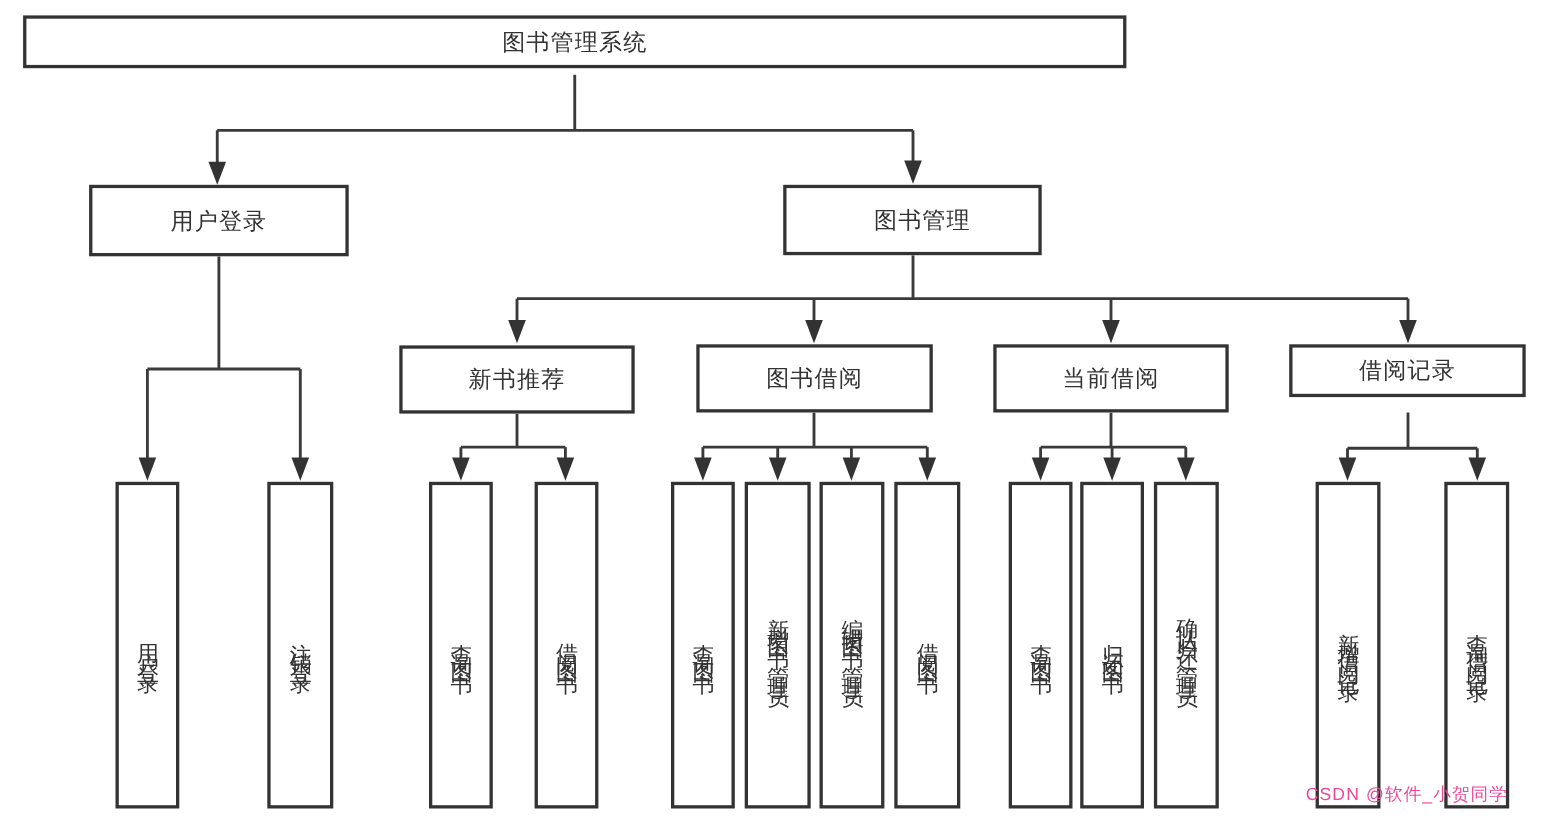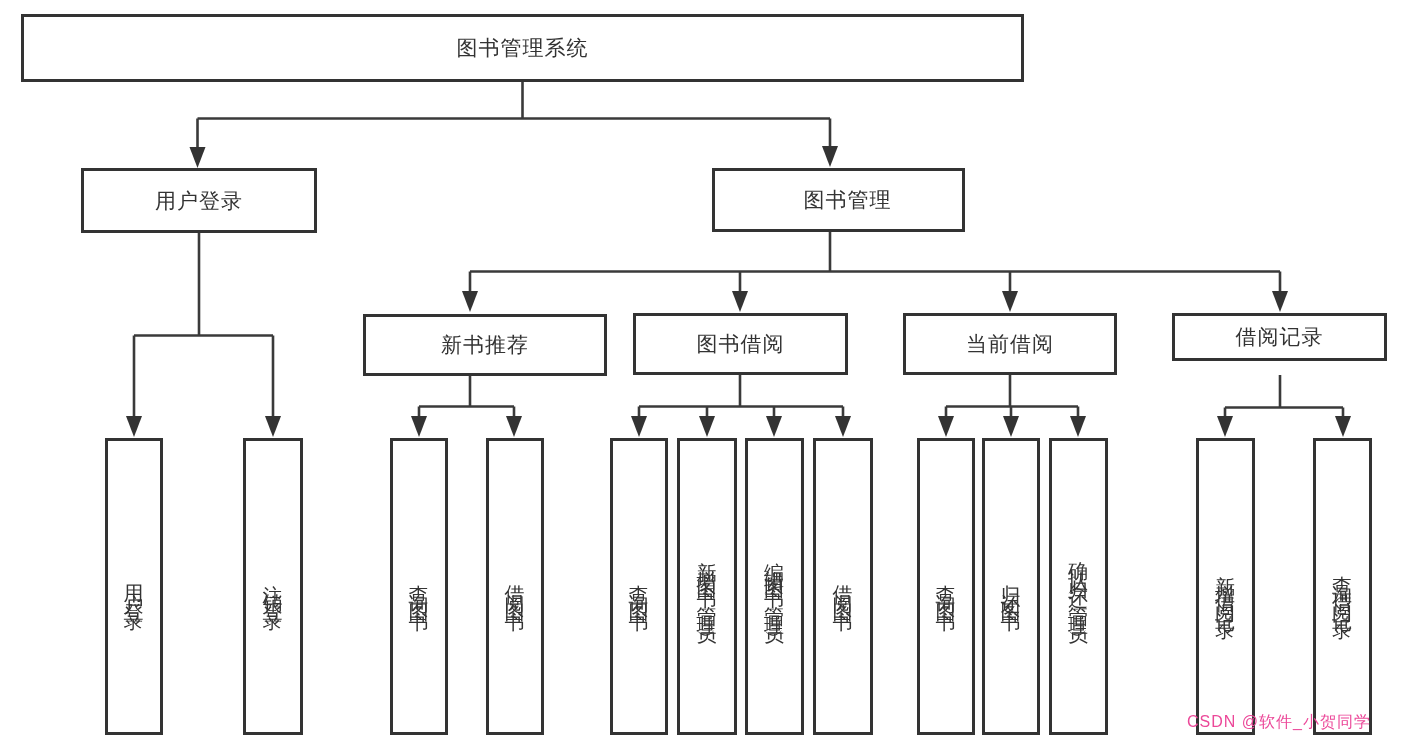--- a/index.html
+++ b/index.html
@@ -128,32 +128,32 @@
 
       <polygon points="938,416 954,416 946,437"></polygon>
       <polygon points="1003,416 1019,416 1011,437"></polygon>
       <polygon points="1070,416 1086,416 1078,437"></polygon>
 
       <polygon points="1217,416 1233,416 1225,437"></polygon>
       <polygon points="1335,416 1351,416 1343,437"></polygon>
     </g>
   </svg>
 
-  <div class="node node-h node-root" style="left:21px; top:14px; width:1003px; height:68px;">
+  <div class="node node-h node-root" style="left:21px; top:14px; width:1003px; height:48px;">
     <span>图书管理系统</span>
   </div>
 
   <div class="node node-h" style="left:81px; top:168px; width:236px; height:65px;">
     <span>用户登录</span>
   </div>
-  <div class="node node-h" style="left:712px; top:168px; width:253px; height:64px;padding-left:18px;">
+  <div class="node node-h" style="left:712px; top:168px; width:235px; height:64px;padding-left:18px;">
     <span>图书管理</span>
   </div>
 
-  <div class="node node-h" style="left:363px; top:314px; width:244px; height:62px;">
+  <div class="node node-h" style="left:363px; top:314px; width:214px; height:62px;">
     <span>新书推荐</span>
   </div>
   <div class="node node-h" style="left:633px; top:313px; width:215px; height:62px;">
     <span>图书借阅</span>
   </div>
   <div class="node node-h" style="left:903px; top:313px; width:214px; height:62px;">
     <span>当前借阅</span>
   </div>
   <div class="node node-h" style="left:1172px; top:313px; width:215px; height:48px;">
     <span>借阅记录</span>

